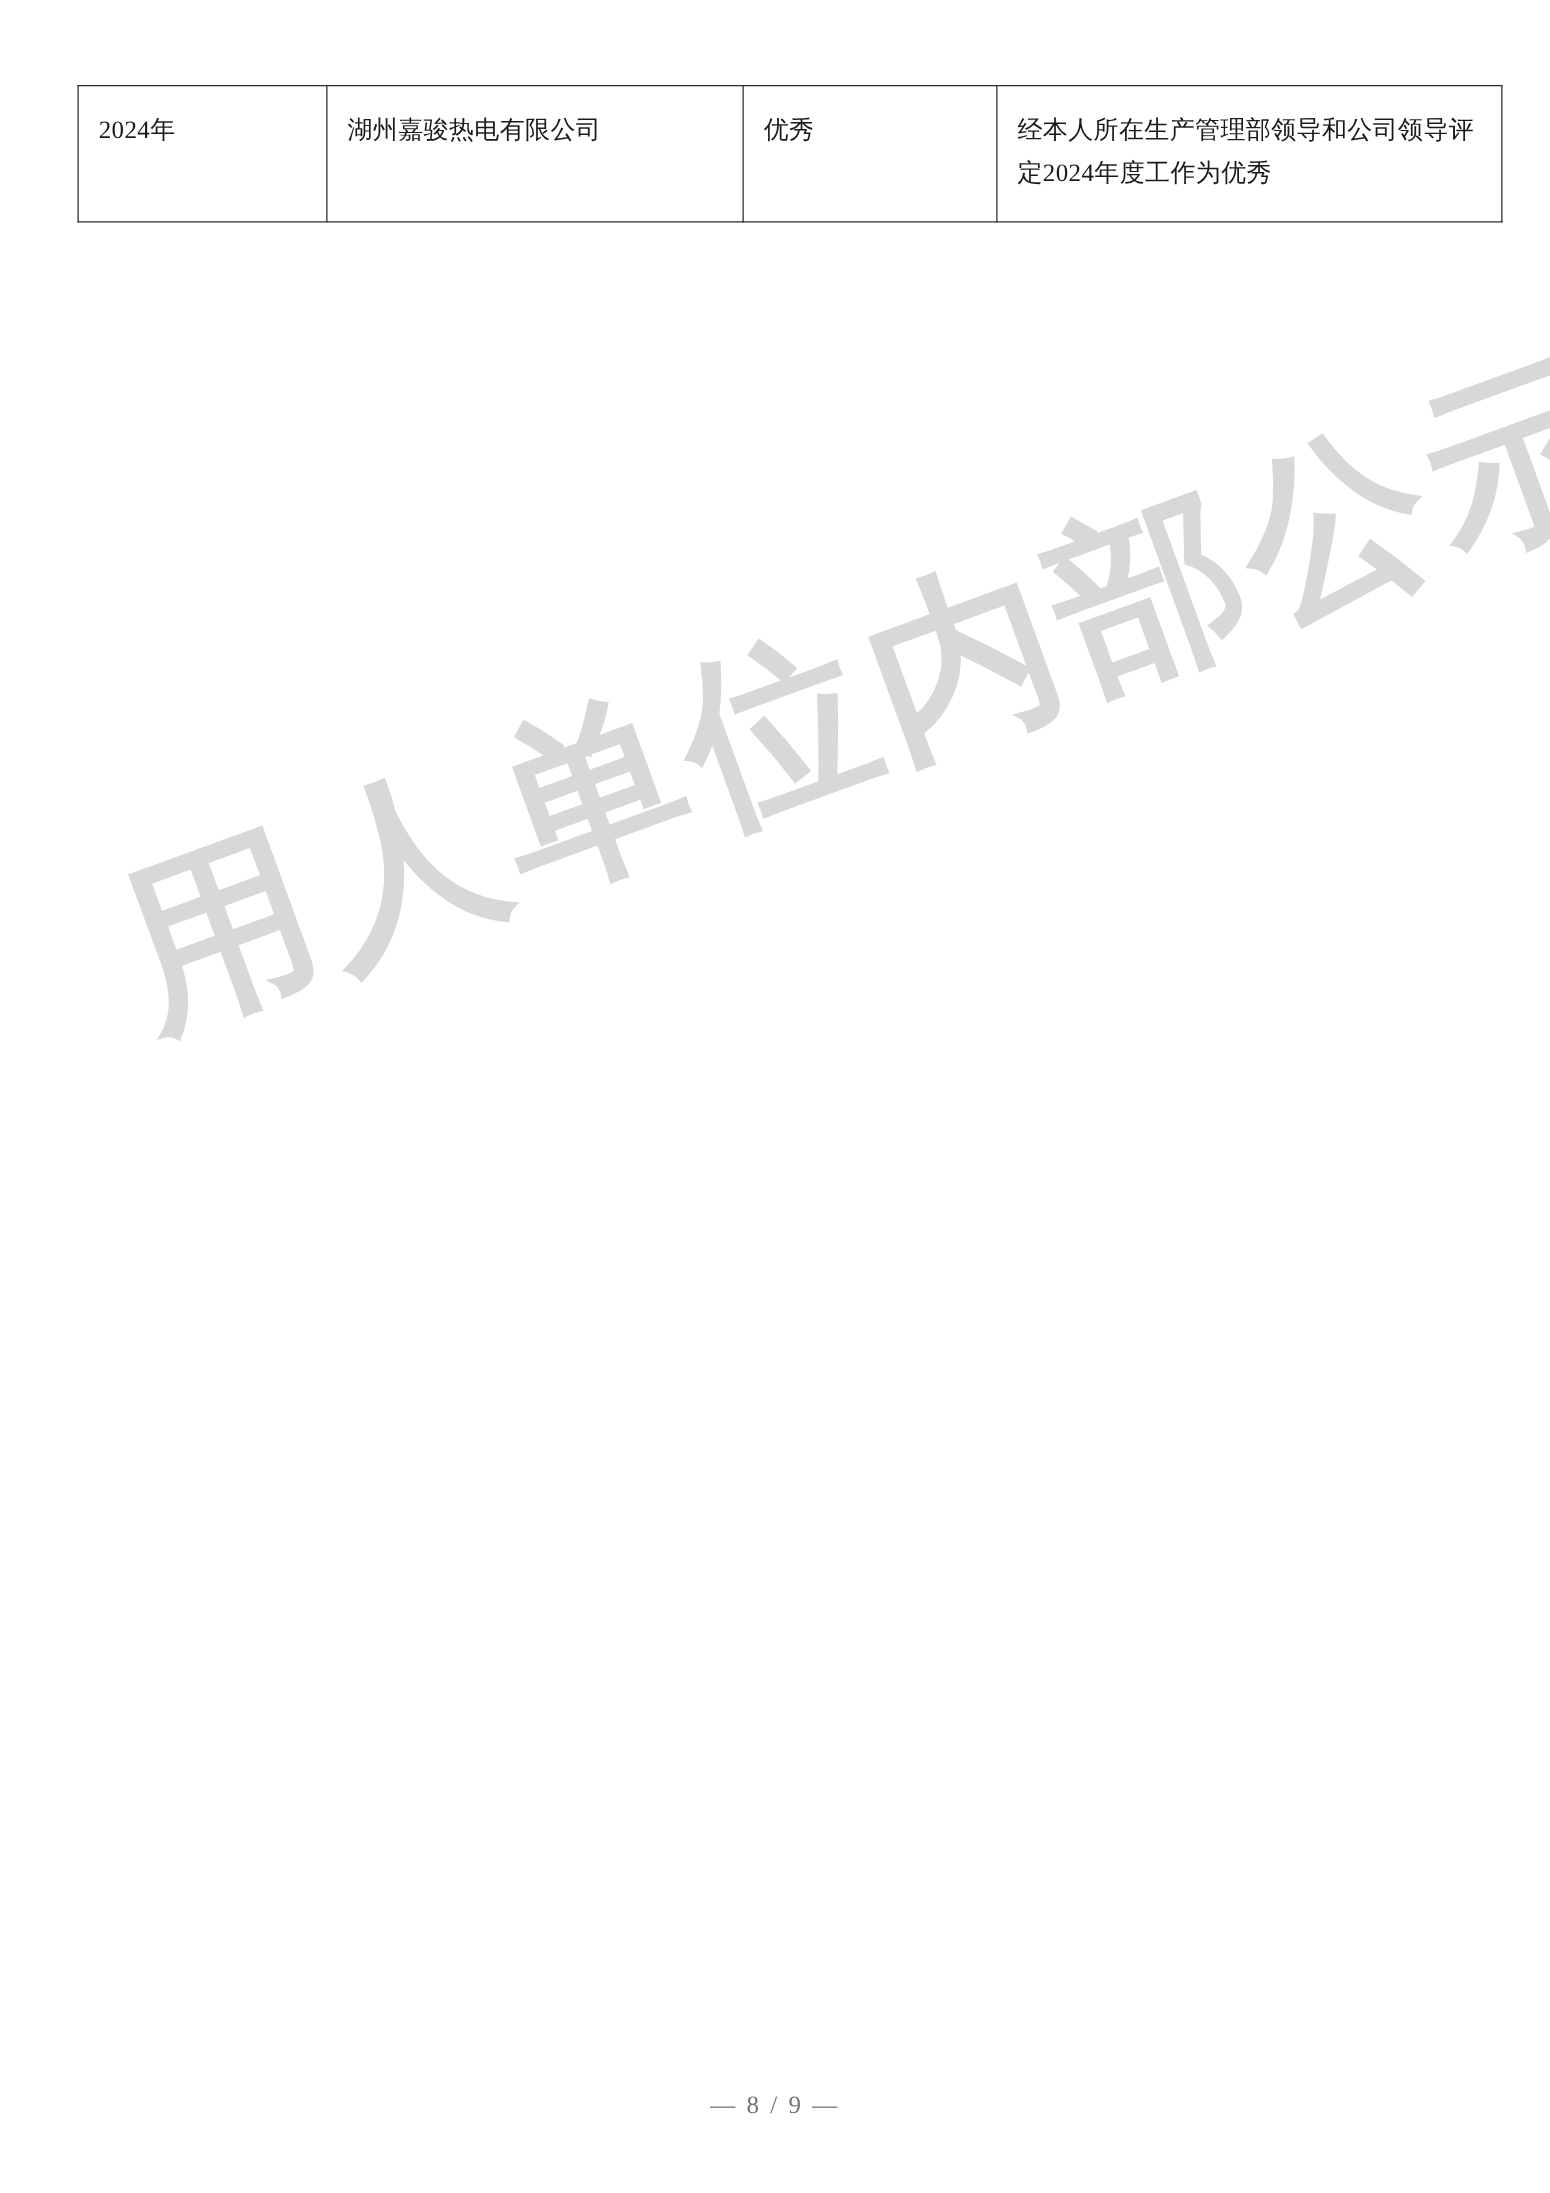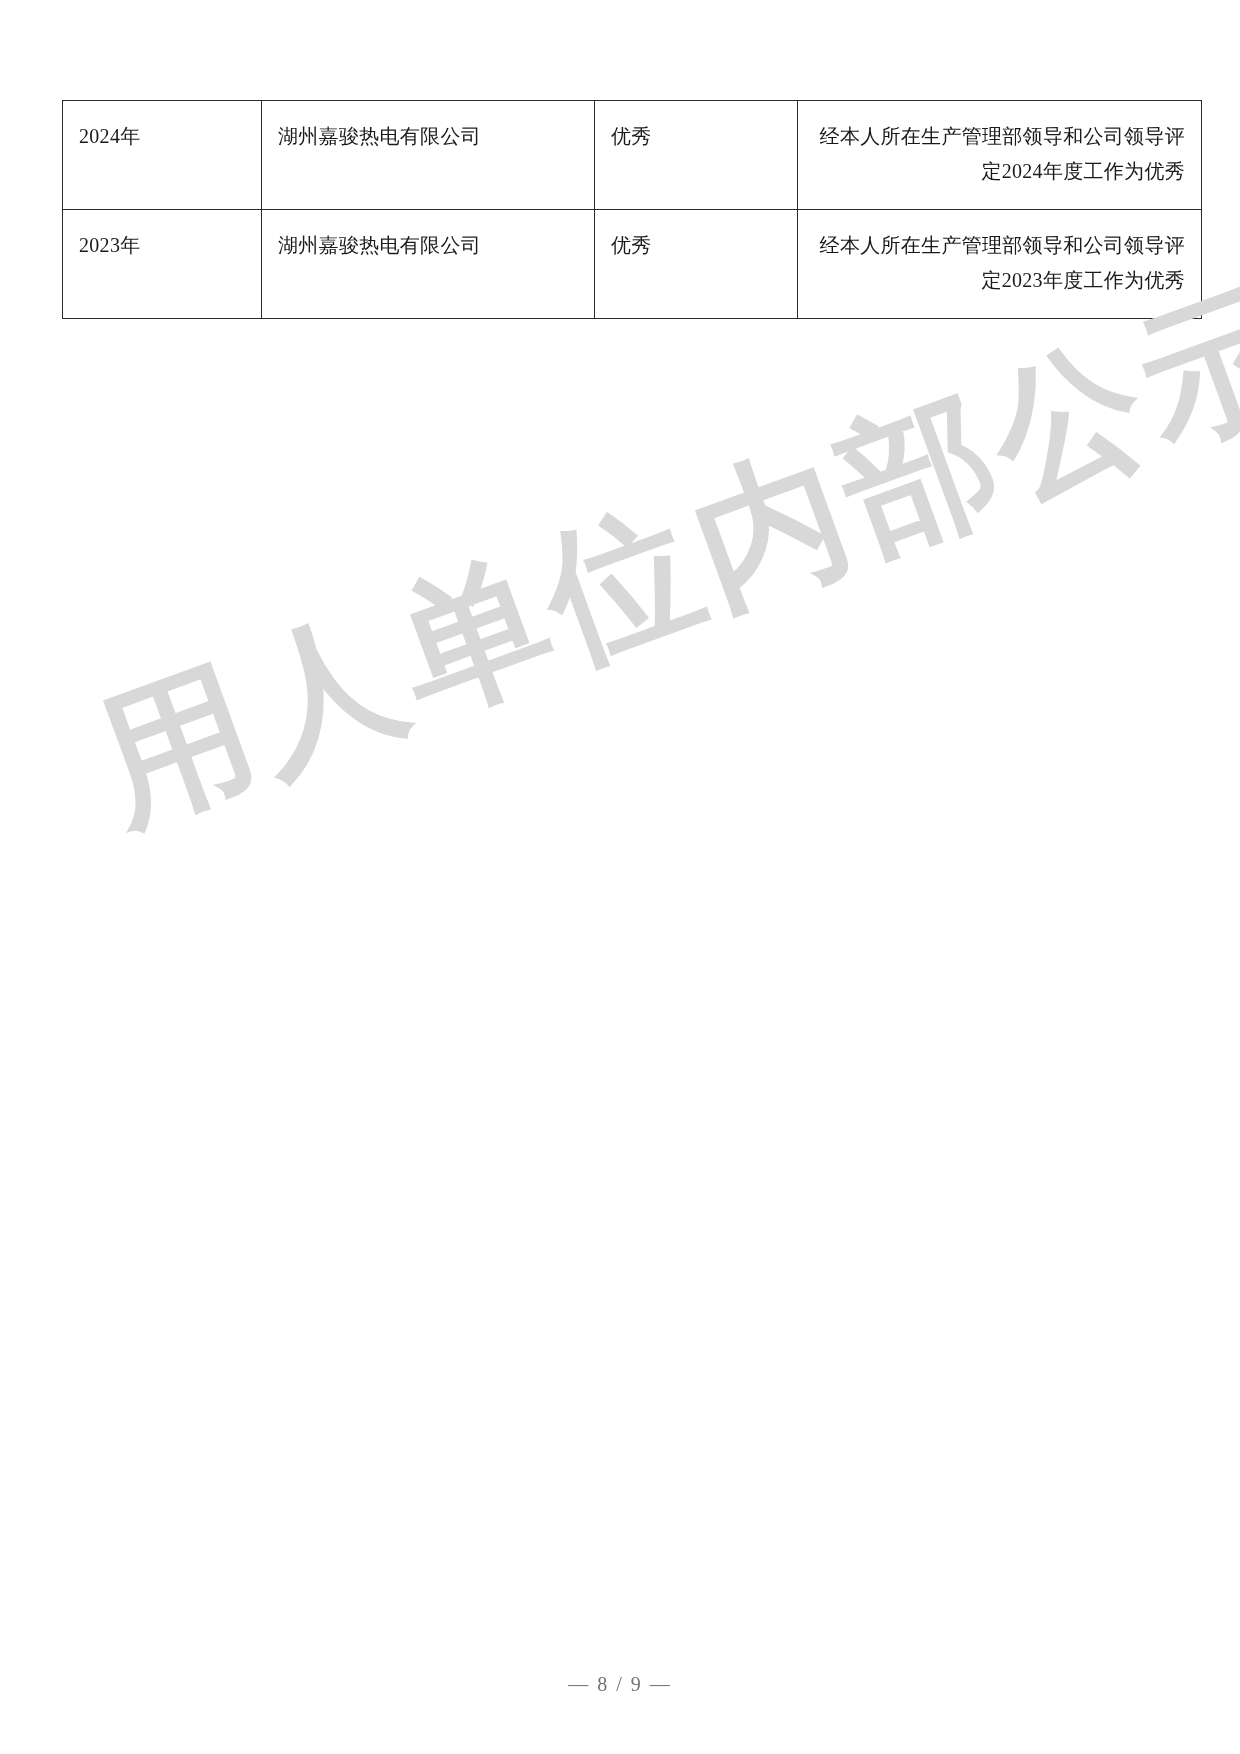--- a/index.html
+++ b/index.html
@@ -20,39 +20,38 @@
     position: absolute;
     inset: 0;
   }
 
   
   .table-wrap {
     position: absolute;
     left: 62px;
     top: 68px;
     width: 1007px;
-    margin-top: 32px;
   }
   table.record-table {
     width: 100%;
     border-collapse: collapse;
     table-layout: fixed;
   }
   table.record-table td {
     border: 1px solid #2a2a2a;
     vertical-align: top;
     padding: 18px 16px 20px 16px;
     font-size: 20px;
     line-height: 1.75;
     letter-spacing: 0.3px;
   }
   td.col-year   { width: 166px; }
   td.col-company{ width: 300px; }
   td.col-rating { width: 170px; }
-  td.col-remark { width: 371px; text-align: right; }
+  td.col-remark { width: 371px; }
 
   .cell-text {
     display: block;
     white-space: pre-wrap;
     word-break: break-all;
   }
 
   
   .watermark {
     position: absolute;
@@ -104,34 +103,20 @@
           <td class="col-company">
             <span class="cell-text">湖州嘉骏热电有限公司</span>
           </td>
           <td class="col-rating">
             <span class="cell-text">优秀</span>
           </td>
           <td class="col-remark">
             <span class="cell-text">经本人所在生产管理部领导和公司领导评定2024年度工作为优秀</span>
           </td>
         </tr>
-        <tr>
-          <td class="col-year">
-            <span class="cell-text">2023年</span>
-          </td>
-          <td class="col-company">
-            <span class="cell-text">湖州嘉骏热电有限公司</span>
-          </td>
-          <td class="col-rating">
-            <span class="cell-text">优秀</span>
-          </td>
-          <td class="col-remark">
-            <span class="cell-text">经本人所在生产管理部领导和公司领导评定2023年度工作为优秀</span>
-          </td>
-        </tr>
       </tbody>
     </table>
   </div>
 
   <div class="watermark">
     <span>用人单位内部公示版</span>
   </div>
 
   <div class="footer">
     <span>— 8 / 9 —</span>

